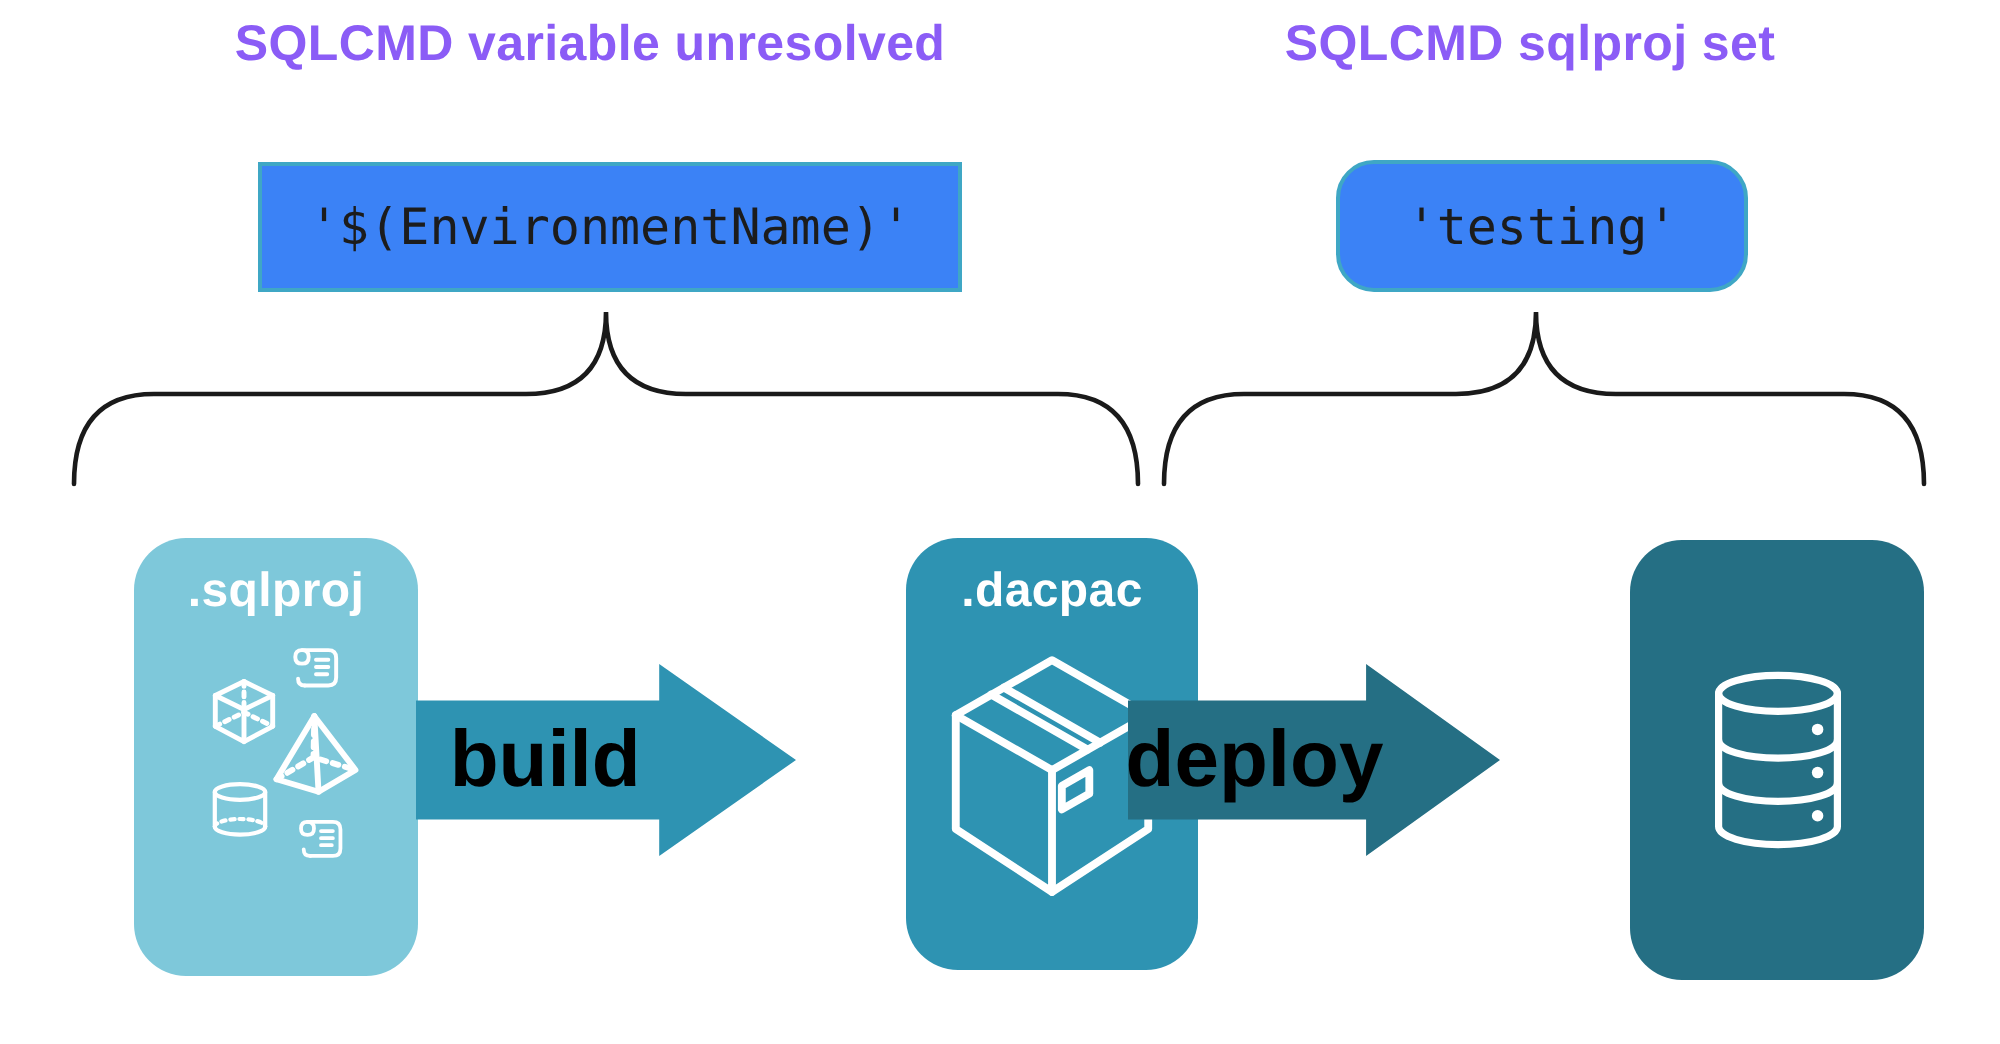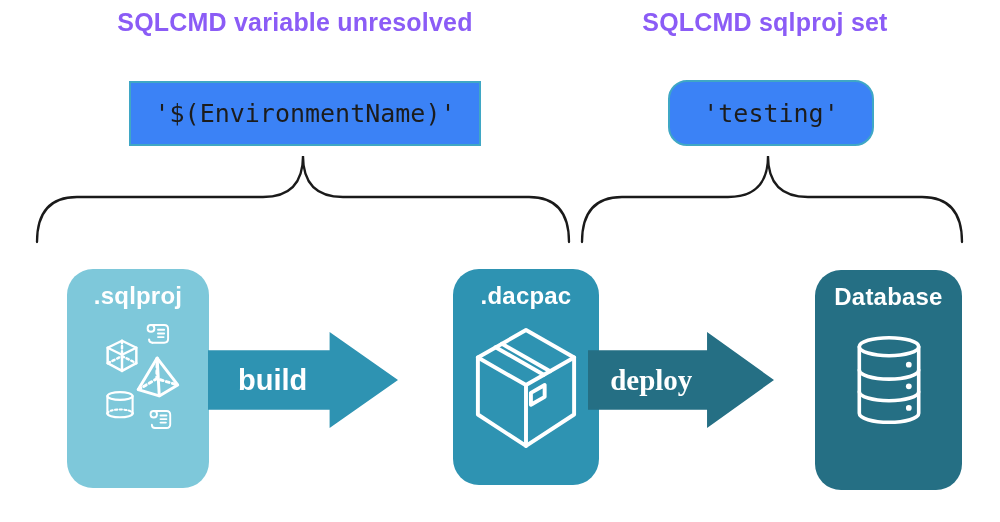--- a/index.html
+++ b/index.html
@@ -31,24 +31,24 @@
   .dash{stroke-dasharray:7 8;}
   .dot{fill:#ffffff;stroke:none !important;}
 
   .node.sqlproj{left:35px;top:269px;width:142px;height:219px;margin-left:32px;}
   .node.dacpac {left:425px;top:269px;width:146px;height:216px;}
   .node.database{left:815px;top:270px;width:147px;height:220px;}
 
   .arrow{position:absolute;top:332px;height:96px;
          clip-path:polygon(0% 19%,64% 19%,64% 0%,100% 50%,64% 100%,64% 81%,0% 81%);}
   .arrow.build{left:208px;width:190px;}
-  .arrow.deploy{left:588px;width:186px;font-family:Liberation Serif, serif;}
+  .arrow.deploy{left:564px;width:186px;}
   .arrow-label{position:absolute;left:0;top:0;width:68%;height:100%;
                display:flex;align-items:center;justify-content:center;
-               color:#ffffff;font-size:29px;font-weight:700;}
+               color:#000000;font-size:40px;font-weight:700;}
 
   .mini{stroke-width:7;}
 </style>
 </head>
 <body>
 
 <div class="stage">
 
   <div class="heading left">SQLCMD variable unresolved</div>
   <div class="heading right">SQLCMD sqlproj set</div>
@@ -119,21 +119,20 @@
       <path stroke-width="4" d="M30.5 18 L79.5 46 M24 21.5 L73 49.5"></path>
       <path stroke-width="4" d="M60 68 L74 60 V72 L60 80 Z"></path>
     </svg>
   </div>
 
   <div class="arrow deploy" style="background-color: rgb(37, 111, 132);">
     <span class="arrow-label">deploy</span>
   </div>
 
   <div class="node database" style="background-color: rgb(37, 111, 132);">
-    <div class="node-label">Database</div>
 
     <svg style="left:38px;top:64px;width:72px;height:92px;" viewBox="0 0 80 100">
       <ellipse stroke-width="4" cx="40" cy="13" rx="33" ry="10"></ellipse>
       <path stroke-width="4" d="M7 13 V87 A33 10 0 0 0 73 87 V13"></path>
       <path stroke-width="4" d="M7 39 A33 10 0 0 0 73 39"></path>
       <path stroke-width="4" d="M7 63 A33 10 0 0 0 73 63"></path>
       <circle class="dot" cx="62" cy="33" r="3.2"></circle>
       <circle class="dot" cx="62" cy="57" r="3.2"></circle>
       <circle class="dot" cx="62" cy="81" r="3.2"></circle>
     </svg>

